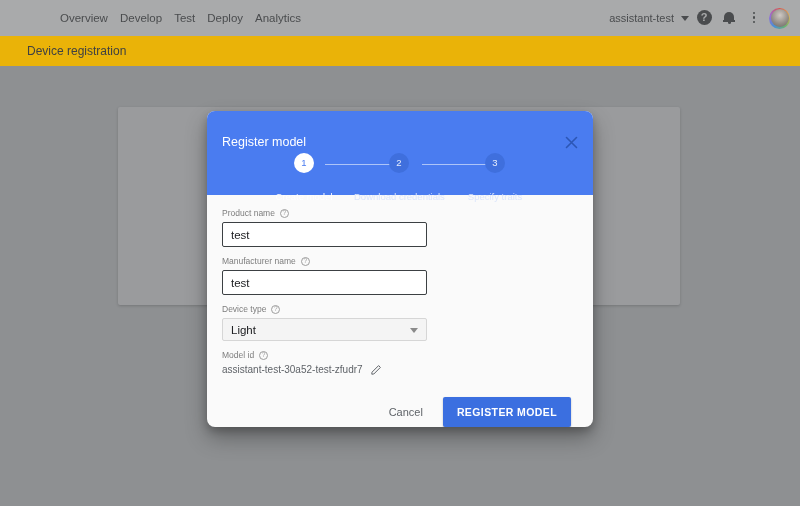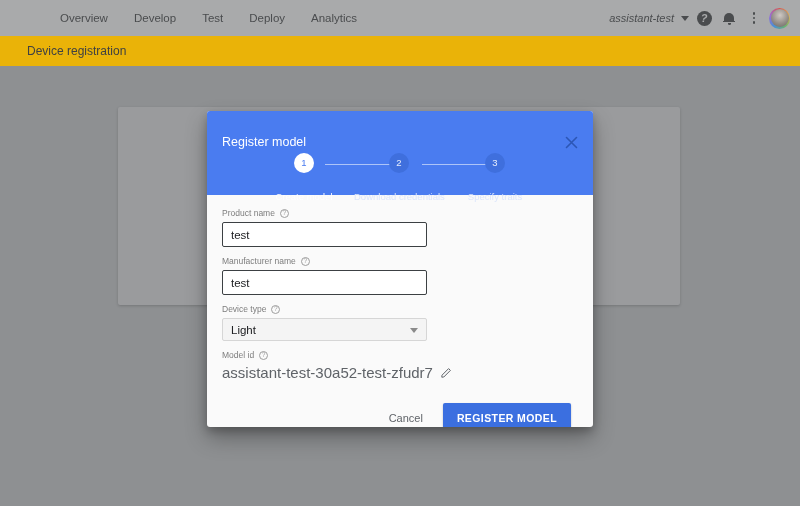--- a/index.html
+++ b/index.html
@@ -60,34 +60,32 @@
   }
   .brand-title {
     font-size: 13.5px;
     color: #3b3d3f;
     letter-spacing: .1px;
   }
   .nav {
     display: flex;
     align-items: center;
     margin-left: 50px;
-    gap: 26px;
+    gap: 12px;
   }
   .nav-item {
     font-size: 11.5px;
     color: #4a4c4e;
     cursor: pointer;
     white-space: nowrap;
   }
   .appbar-right {
     margin-left: auto;
     display: flex;
-    align-items: center;
     gap: 5px;
-    font-style: italic;
   }
   .account {
     display: flex;
     align-items: center;
     gap: 7px;
     font-size: 11px;
     color: #4a4c4e;
     cursor: pointer;
   }
   .caret-down {
@@ -201,21 +199,21 @@
   }
 
   
   .dialog {
     position: absolute;
     left: 207px;
     top: 111px;
     width: 386px;
     height: 316px;
     background: #fafafa;
-    border-radius: 3px;
+    border-radius: 8px;
     box-shadow: 0 11px 22px rgba(0,0,0,.30), 0 4px 9px rgba(0,0,0,.22);
     overflow: hidden;
     display: flex;
     flex-direction: column;
   }
   .dialog-header {
     background: #4a7cf0;
     height: 84px;
     position: relative;
     flex: none;
@@ -361,21 +359,21 @@
     border-right: 4px solid transparent;
     border-top: 5px solid #8a8a8a;
     pointer-events: none;
   }
   .model-id-row {
     display: flex;
     align-items: center;
     gap: 8px;
   }
   .model-id-value {
-    font-size: 15px;
+    font-size: 10px;
     color: #5f6368;
   }
   .pencil { cursor: pointer; display: block; }
 
   
   .dialog-footer {
     flex: none;
     height: 56px;
     display: flex;
     align-items: center;

